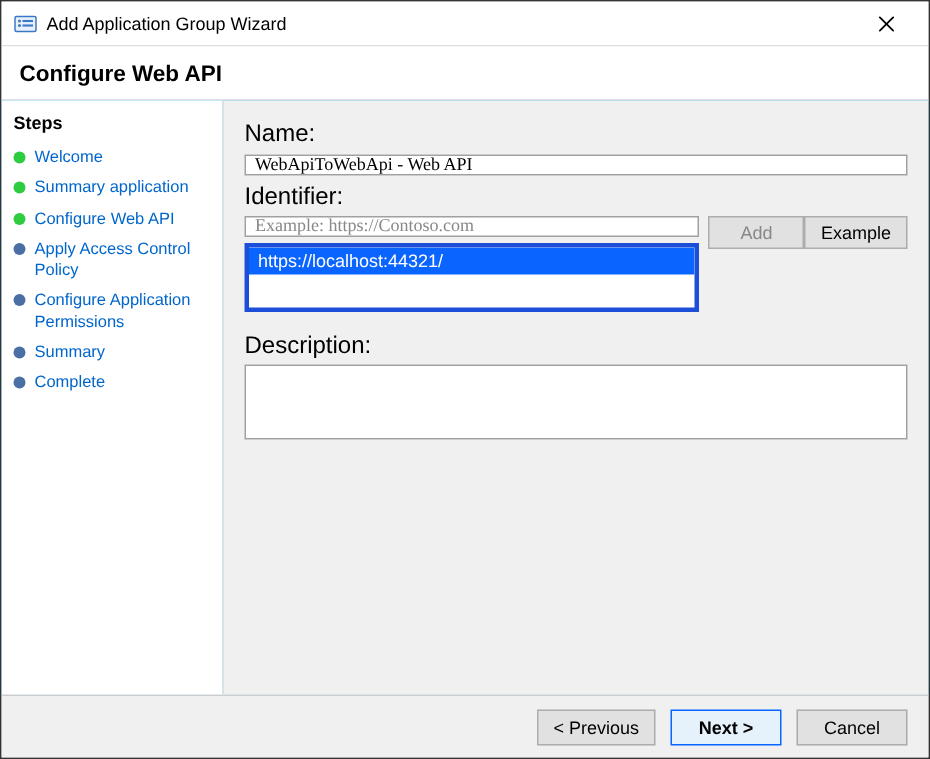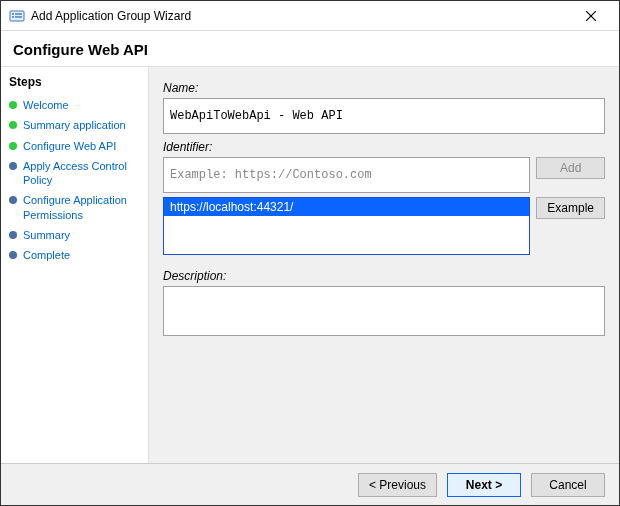--- a/index.html
+++ b/index.html
@@ -76,33 +76,32 @@
       color: #0066cc;
       font-size: 11px;
     }
     .content {
       flex: 1;
       padding: 8px 14px 8px 14px;
       background: #f0f0f0;
     }
     .field-label {
       display: block;
-      font-size: 12px;
+      font-size: 16px;
       color: #000;
       margin-bottom: 3px;
       margin-top: 6px;
-      font-style: italic;
     }
     .text-input {
       width: 100%;
-      height: 36px;
+      height: 14px;
       border: 1px solid #a0a0a0;
       background: #fff;
       padding: 2px 6px;
-      font-family: Liberation Mono, monospace;
+      font-family: Liberation Serif, serif;
       font-size: 12px;
       outline: none;
     }
     .text-input::placeholder { color: #888; }
     .identifier-row {
       display: flex;
       gap: 6px;
       align-items: center;
     }
     .identifier-row .text-input { flex: 1; }
@@ -116,43 +115,43 @@
       font-size: 12px;
       color: #000;
       cursor: pointer;
     }
     .btn:disabled {
       color: #888;
       cursor: default;
     }
     .listbox {
       margin-top: 4px;
-      height: 58px;
-      border: 1px solid #1d4ed8;
+      height: 46px;
+      border: 3px solid #1d4ed8;
       background: #fff;
       overflow: auto;
     }
     .list-item {
       padding: 2px 6px;
       font-size: 12px;
       cursor: pointer;
     }
     .list-item.selected {
       background: #0a64ff;
       color: #fff;
     }
     .identifier-group {
       display: flex;
       gap: 6px;
     }
     .identifier-left { flex: 1; }
     .identifier-buttons {
       display: flex;
-      flex-direction: column;
-      gap: 18px;
+      flex-direction: row;
+      gap: 0;
     }
     .textarea {
       width: 100%;
       height: 50px;
       border: 1px solid #a0a0a0;
       background: #fff;
       padding: 4px 6px;
       font-family: inherit;
       font-size: 12px;
       resize: none;

